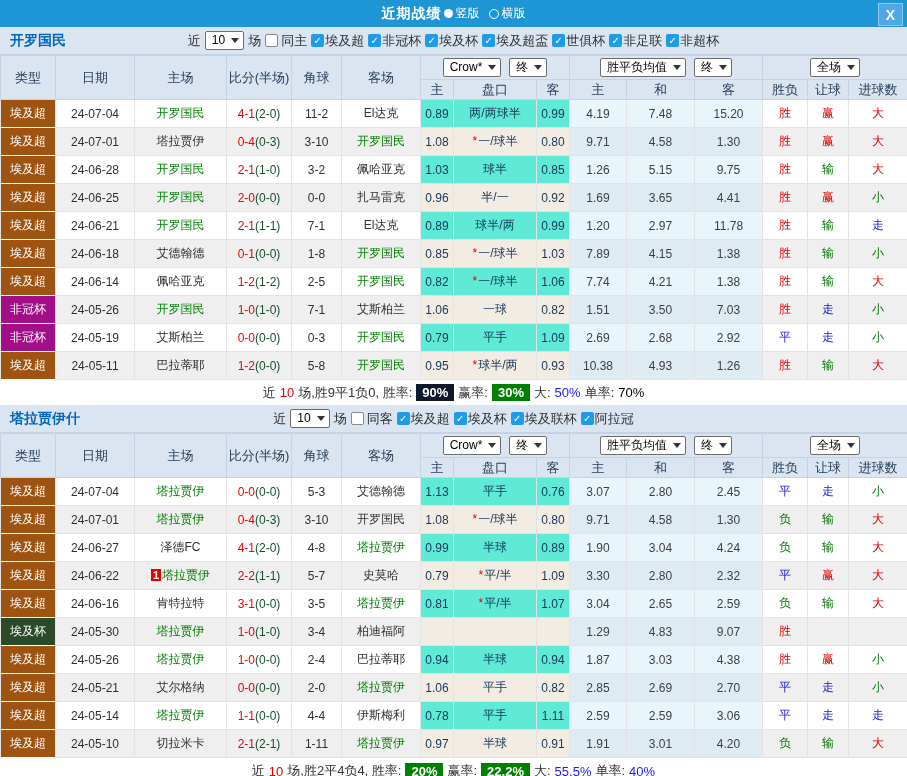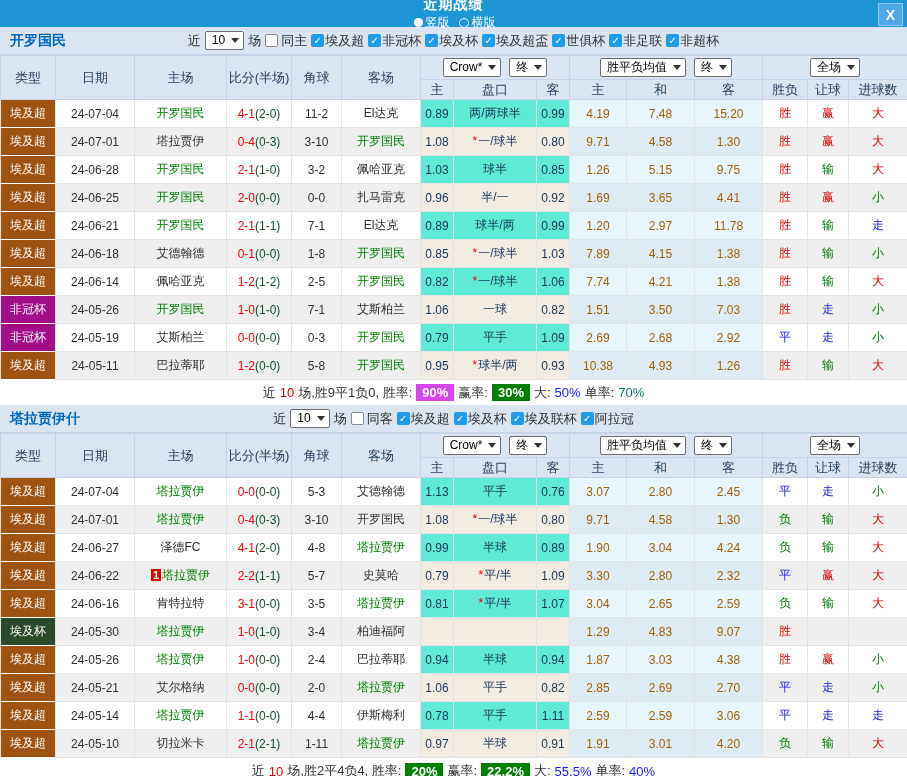--- a/index.html
+++ b/index.html
@@ -1,19 +1,19 @@
 <!DOCTYPE html>
 <html><head>
 <meta charset="utf-8">
 <style>
   html,body{margin:0;padding:0;background:#fff;}
   .app{width:907px;height:776px;font-family:"Liberation Sans","DejaVu Sans",sans-serif;
        background:#fff;position:relative;overflow:hidden;color:#303030;}
   
-  .titlebar{height:27px;background:#1E95D4;display:flex;align-items:center;justify-content:center;position:relative;color:#fff;flex-direction:column;}
+  .titlebar{height:27px;background:#1E95D4;display:flex;align-items:center;justify-content:center;position:relative;color:#fff;}
   .titlebar .title{font-weight:bold;font-size:14px;letter-spacing:1px;}
   .radio-group{display:flex;align-items:flex-end;margin-left:2px;font-size:12px;gap:9px;}
   .radio{display:inline-flex;align-items:center;gap:3px;cursor:pointer;}
   .rdot{width:9px;height:9px;border-radius:50%;background:#fff;display:inline-block;}
   .rring{width:8px;height:8px;border-radius:50%;border:1.5px solid #fff;display:inline-block;background:transparent;}
   .close-btn{position:absolute;right:4px;top:3px;width:23px;height:21px;background:#4FA8E6;border:1px solid #8FC8F2;
        color:#fff;font-size:14px;font-weight:bold;display:flex;align-items:center;justify-content:center;cursor:pointer;}
   
   .filterbar{height:28px;background:#DBE5F1;border-bottom:1px solid #C6D3E4;display:flex;align-items:center;
        position:relative;font-size:13px;box-sizing:border-box;}
@@ -34,21 +34,21 @@
   .ddcell{padding:1px 0;}
   .ddwrap{display:flex;align-items:flex-start;justify-content:center;gap:8px;}
   tbody td{border:1px solid #E3E3E3;text-align:center;height:27px;padding:0;overflow:hidden;white-space:nowrap;}
   tbody td.c-type{color:#fff;border-bottom:1px solid #fff;border-top:1px solid #fff;font-size:12px;}
   tr.odd  td.c-plain{background:#fff;}      tr.even td.c-plain{background:#EFEFEF;}
   tr.odd  td.c-cream{background:#5eead4;}   tr.even td.c-cream{background:#F3ECE2;}
   tr.odd  td.c-blue{background:#E8F5FB;}    tr.even td.c-blue{background:#DEEBF3;}
   .t-green{color:#008000;}
   .sc-m{color:#F00000;} .sc-h{color:#14532d;}
   .navy{color:#17365D;}
-  .avg{color:#a16207;}
+  .avg{color:#404040;}
   .res-r{color:#E00000;} .res-g{color:#007A00;} .res-b{color:#1717D8;}
   .badge1{background:#E60000;color:#fff;font-size:11px;padding:0 2px;margin-right:1px;font-weight:bold;}
   .star{color:#E60000;margin-right:1px;}
   
   .summary{display:flex;align-items:center;justify-content:center;font-size:13px;gap:4px;color:#333;background:#fff;}
   .summary.s1{height:25px;} .summary.s2{height:26px;}
   .sbadge{color:#fff;font-weight:bold;padding:1px 6px;}
   .num-red{color:#E60000;}
 </style>
 </head>
@@ -361,27 +361,27 @@
               <td class="c-plain res-r">胜</td>
               <td class="c-plain res-g">输</td>
               <td class="c-plain res-r">大</td>
             </tr>
           </tbody>
     </table>
     <div class="summary s1">
       <span class="s-near">近</span>
           <span class="num-red s-count">10</span>
           <span class="s-record">场,胜9平1负0, 胜率:</span>
-      <span class="sbadge s-win" style="background: #d946ef;">90%</span>
+      <span class="sbadge s-win" style="background: #0f172a;">90%</span>
       <span class="s-lab2">赢率:</span>
       <span class="sbadge s-hand" style="background: rgb(0, 128, 0);">30%</span>
       <span class="s-lab3">大:</span>
           <span class="s-big" style="color: rgb(26, 26, 255);">50%</span>
       <span class="s-lab4">单率:</span>
-          <span class="s-odd" style="color: #0f766e;">70%</span>
+          <span class="s-odd" style="color: #000000;">70%</span>
     </div>
   </div>
 
   <div class="section">
     <div class="filterbar">
       <span class="team-name">塔拉贾伊什</span>
       <div class="filter-center">
         <span>近</span>
         <span class="dd">
           <span class="cnt">10</span>

